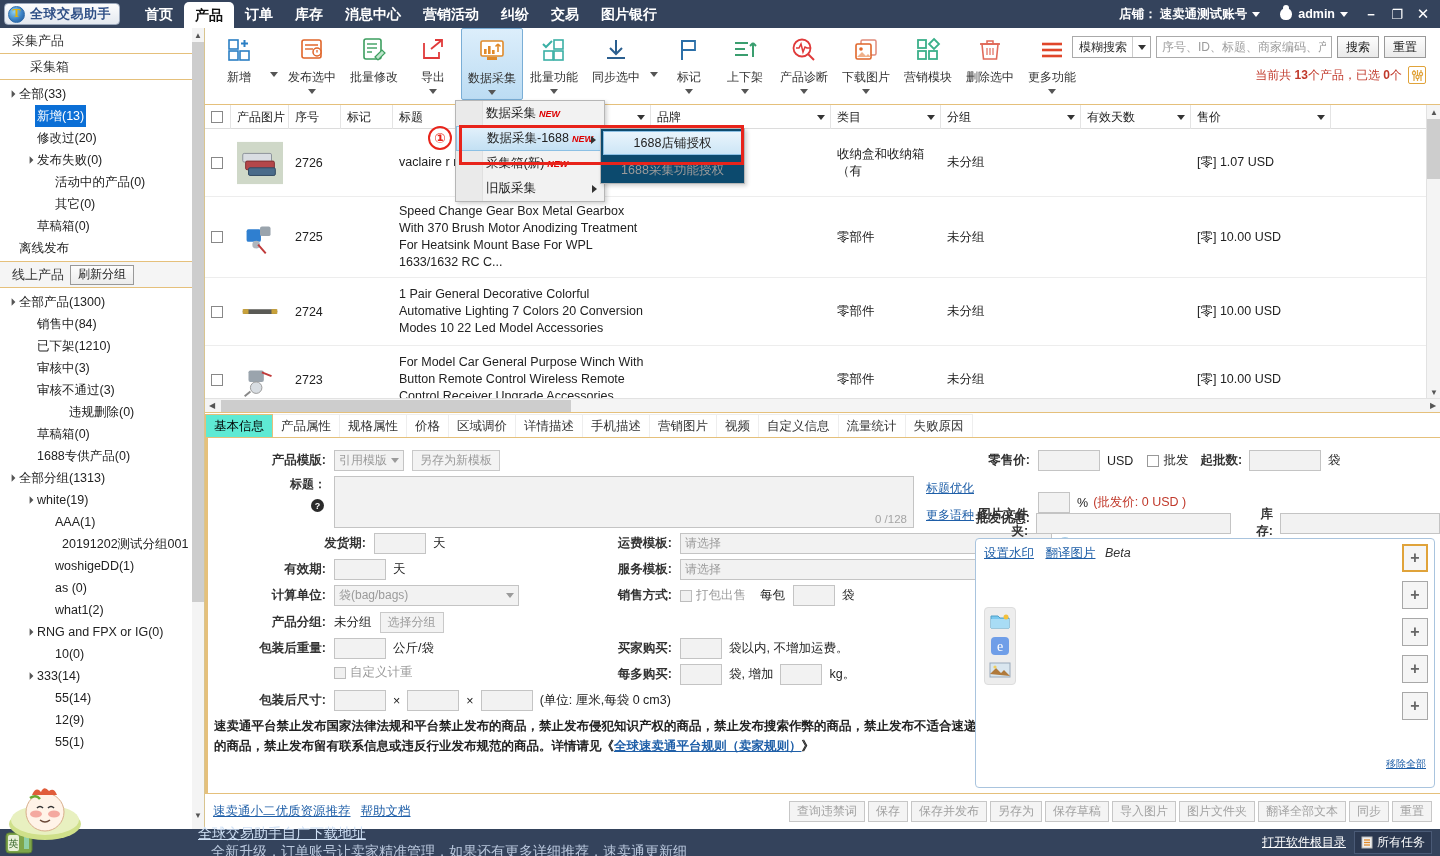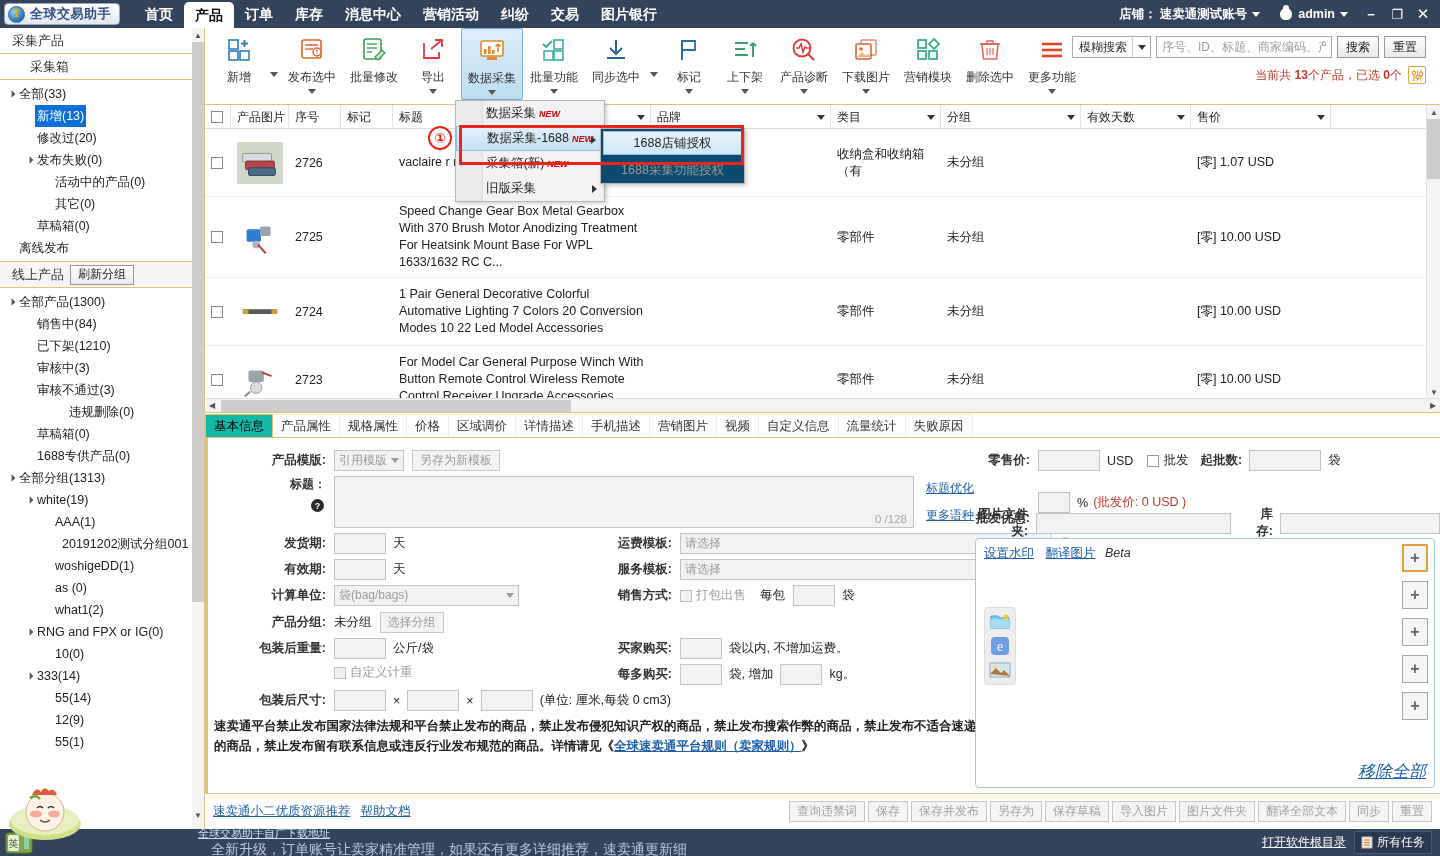--- a/index.html
+++ b/index.html
@@ -235,21 +235,21 @@
   
   .tabbar{
     position:absolute;left:205px;top:414px;width:1235px;height:24px;background:#fff;
     display:flex;align-items:flex-end;border-bottom:1px solid #e5c07b;
   }
   .tab{
     height:23px;line-height:23px;padding:0 8px;font-size:12.5px;color:#333;
     border:1px solid #e0cfa0;border-bottom:none;background:#fff;margin-right:-1px;cursor:default;
     white-space:nowrap;
   }
-  .tab.active{ background:#14b8a6;border-color:#e5c07b;font-weight:normal;color:#000;position:relative;z-index:2;}
+  .tab.active{ background:#5eead4;border-color:#e5c07b;font-weight:normal;color:#000;position:relative;z-index:2;}
   .tab:not(.active){ border-color:#eee #eee transparent #eee; }
 
   
   .form{
     position:absolute;left:205px;top:438px;width:1235px;height:355px;background:#fff;
     border-left:3px solid #e5c07b;
   }
   .frow{ display:flex; align-items:center; font-size:12.5px; color:#222; }
   .flabel{ text-align:right; font-weight:bold; color:#333; }
   .inp{
@@ -296,21 +296,21 @@
   .imgpanel .tools{ padding:6px 0 0 8px; font-size:12.5px; }
   .addbtn{
     position:absolute;right:-30px;width:26px;height:28px;border:1px solid #a8a8a8;background:#f5f5f5;
     display:flex;align-items:center;justify-content:center;font-size:16px;color:#666;font-weight:bold;
   }
   .addbtn.first{ border:2px solid #e0a33a; }
   .sidetoolbox{
     position:absolute;left:8px;top:68px;width:32px;height:78px;background:#ededed;border:1px solid #ddd;
     border-radius:4px;display:flex;flex-direction:column;align-items:center;gap:2px;padding-top:3px;
   }
-  .rmall{ position:absolute;right:8px;bottom:4px;font-size:17px;font-style:italic;}
+  .rmall{ position:absolute;right:8px;bottom:16px;font-size:10px;}
 
   
   .btnbar{
     position:absolute;left:205px;top:793px;width:1235px;height:36px;background:#fff;
     border-top:1px solid #e5c07b;display:flex;align-items:center;padding:0 8px;
   }
   .btnbar .links{ display:flex;gap:10px;font-size:12.5px; }
   .btnbar .acts{ margin-left:auto;display:flex;gap:3px; }
   .dbtn{
     height:21px;padding:0 7px;border:1px solid #c7c7c7;background:#f4f4f4;color:#a2a2a2;
@@ -319,21 +319,21 @@
 
   
   .statusbar{
     position:absolute;left:0;bottom:0;width:1440px;height:27px;background:#34435c;color:#fff;
     display:flex;align-items:center;font-size:12px;
   }
   .sbicon{
     width:38px;height:27px;display:flex;align-items:center;justify-content:center;
   }
   .marquee{ margin-left:160px; }
-  .marquee a{ color:#cfe0f5; text-decoration:underline; font-size:11px; }
+  .marquee a{ color:#cfe0f5; text-decoration:underline; font-size:14px; }
   .marquee .sub{ font-size:14px; color:#b9c7dc;margin-left:13px; }
   .sb-right{ margin-left:auto; display:flex; align-items:center; gap:8px; padding-right:8px;}
   .sb-right .lnkw{ color:#fff; text-decoration:underline; font-size:12px;}
   .alltasks{
     display:flex;align-items:center;gap:4px;background:#2b3850;padding:2px 6px;border:1px solid #4a5a76;
   }
 </style>
 </head>
 <body>
 
@@ -938,21 +938,21 @@
     </div>
     <div class="ta" style="margin-left:8px;">
       <span class="cnt">0 /128</span>
     </div>
     <div style="margin-left:12px;display:flex;flex-direction:column;gap:10px;padding-top:4px;">
       <a class="lnk">标题优化</a>
       <a class="lnk">更多语种</a>
     </div>
   </div>
 
-  <div class="frow" style="position:absolute;left:0;top:95px;">
+  <div class="frow" style="position:absolute;left:0;top:95px;padding-left:40px;">
     <span class="flabel" style="width:118px;">发货期:</span>
     <input class="inp" style="width: 52px; margin-left: 8px;">
     <span style="margin-left:7px;">天</span>
   </div>
   <div class="frow" style="position:absolute;left:0;top:121px;">
     <span class="flabel" style="width:118px;">有效期:</span>
     <input class="inp" style="width: 52px; margin-left: 8px;">
     <span style="margin-left:7px;">天</span>
   </div>
   <div class="frow" style="position:absolute;left:0;top:147px;">

